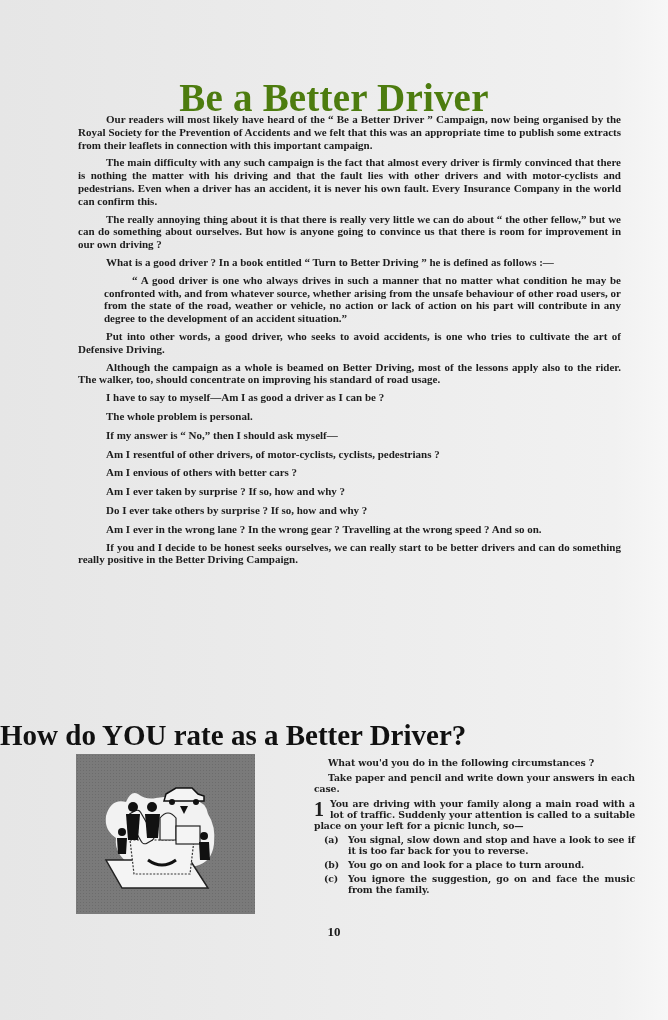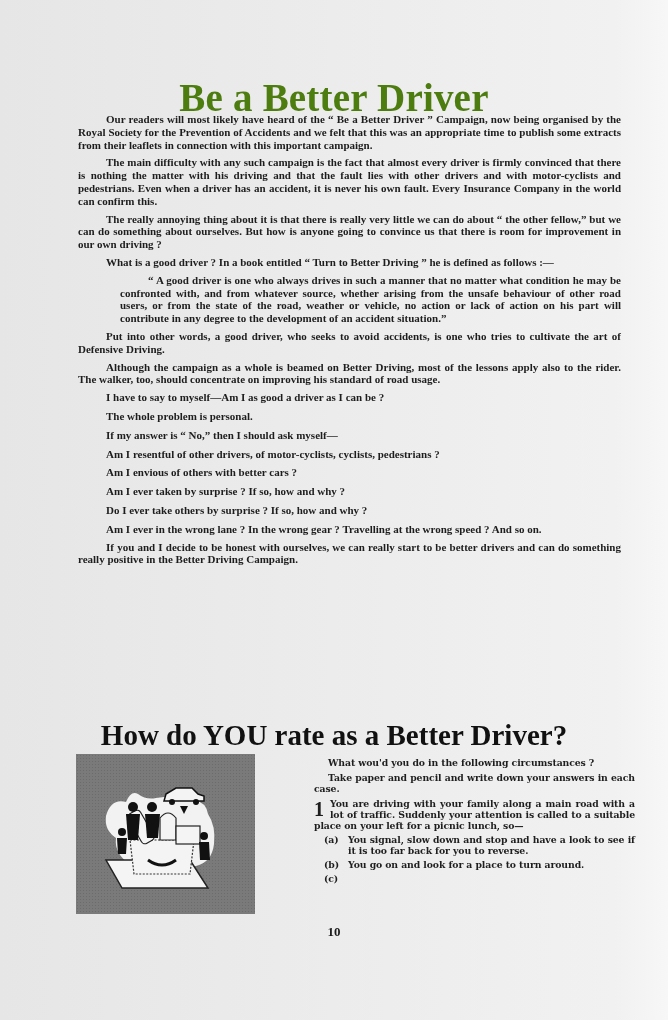--- a/index.html
+++ b/index.html
@@ -15,27 +15,27 @@
     position: absolute; left: 0; width: 668px; top: 50px;
     text-align: center; font-size: 39px; line-height: 44px; letter-spacing: 0.2px;
     color: #4d7c0f;
   }
   .body-text {
     position: absolute; left: 78px; width: 543px; top: 113px;
     font-size: 11px; line-height: 12.8px; text-align: justify;
     font-weight: bold; color: #1d1d1d;
   }
   .body-text p { margin: 0 0 5px 0; text-indent: 28px; }
-  .body-text p.quote { margin-left: 42px; text-indent: 28px; }
+  .body-text p.quote { margin-left: 26px; text-indent: 28px; }
   .body-text p.single { margin-bottom: 6px; }
   .body-text b.strong { font-weight: 700; }
 
   .subtitle {
     position: absolute; left: 0; width: 668px; top: 694px;
-    text-align: center; font-size: 29px; line-height: 34px; color: #111;
+    text-align: left; font-size: 29px; line-height: 34px; color: #111;
   }
 
   .illustration {
     position: absolute; left: 76px; top: 754px; width: 179px; height: 160px;
     background: #7a7a7a;
     background-image: radial-gradient(#6c6c6c 1px, transparent 1px);
     background-size: 3px 3px;
   }
   .illustration svg { position: absolute; left: 0; top: 0; }
 
@@ -72,21 +72,21 @@
   <p>Put into other words, a good driver, who seeks to avoid accidents, is one who tries to cultivate the art of Defensive Driving.</p>
   <p>Although the campaign as a whole is beamed on Better Driving, most of the lessons apply also to the rider.  The walker, too, should concentrate on improving his standard of road usage.</p>
   <p class="single">I have to say to myself—Am I as good a driver as I can be ?</p>
   <p class="single">The whole problem is personal.</p>
   <p class="single">If my answer is “ No,” then I should ask myself—</p>
   <p class="single">Am I resentful of other drivers, of motor-cyclists, cyclists, pedestrians ?</p>
   <p class="single">Am I envious of others with better cars ?</p>
   <p class="single">Am I ever taken by surprise ?  If so, how and why ?</p>
   <p class="single">Do I ever take others by surprise ?  If so, how and why ?</p>
   <p>Am I ever in the wrong lane ?  In the wrong gear ?  Travelling at the wrong speed ?  And so on.</p>
-  <p><span>If </span><b class="strong">you</b><span> and </span><b class="strong">I</b><span> decide to be honest with ourselves, we can really start to be better drivers and can do something really positive in the Better Driving Campaign.</span></p>
+  <p><span>If </span><b class="strong">you</b><span> and </span><b class="strong">I</b><span> decide to be honest seeks ourselves, we can really start to be better drivers and can do something really positive in the Better Driving Campaign.</span></p>
 </div>
 
 <h2 class="subtitle">How do YOU rate as a Better Driver?</h2>
 
 <div class="illustration">
   <svg width="179" height="160" viewBox="0 0 179 160">
 
     <path d="M30 62 Q35 44 50 48 Q55 36 62 40 Q70 46 80 44 Q100 40 118 46 Q130 48 132 60 Q140 72 138 90 Q136 108 120 112 L54 110 Q38 100 40 84 Q28 76 30 62 Z" fill="#f2f2f2"></path>
 
     <path d="M30 106 L114 106 L132 134 L46 134 Z" fill="#f4f4f4" stroke="#222" stroke-width="1.5"></path>
@@ -127,17 +127,18 @@
     <li>
       <span class="opt-letter">(a)</span>
       <span class="opt-text">You signal, slow down and stop and have a look to see if it is too far back for you to reverse.</span>
     </li>
     <li>
       <span class="opt-letter">(b)</span>
       <span class="opt-text">You go on and look for a place to turn around.</span>
     </li>
     <li>
       <span class="opt-letter">(c)</span>
+      <span class="opt-text">You ignore the suggestion, go on and face the music from the family.</span>
     </li>
   </ul>
 </div>
 
 <div class="page-number">10</div>
 
 </body></html>

